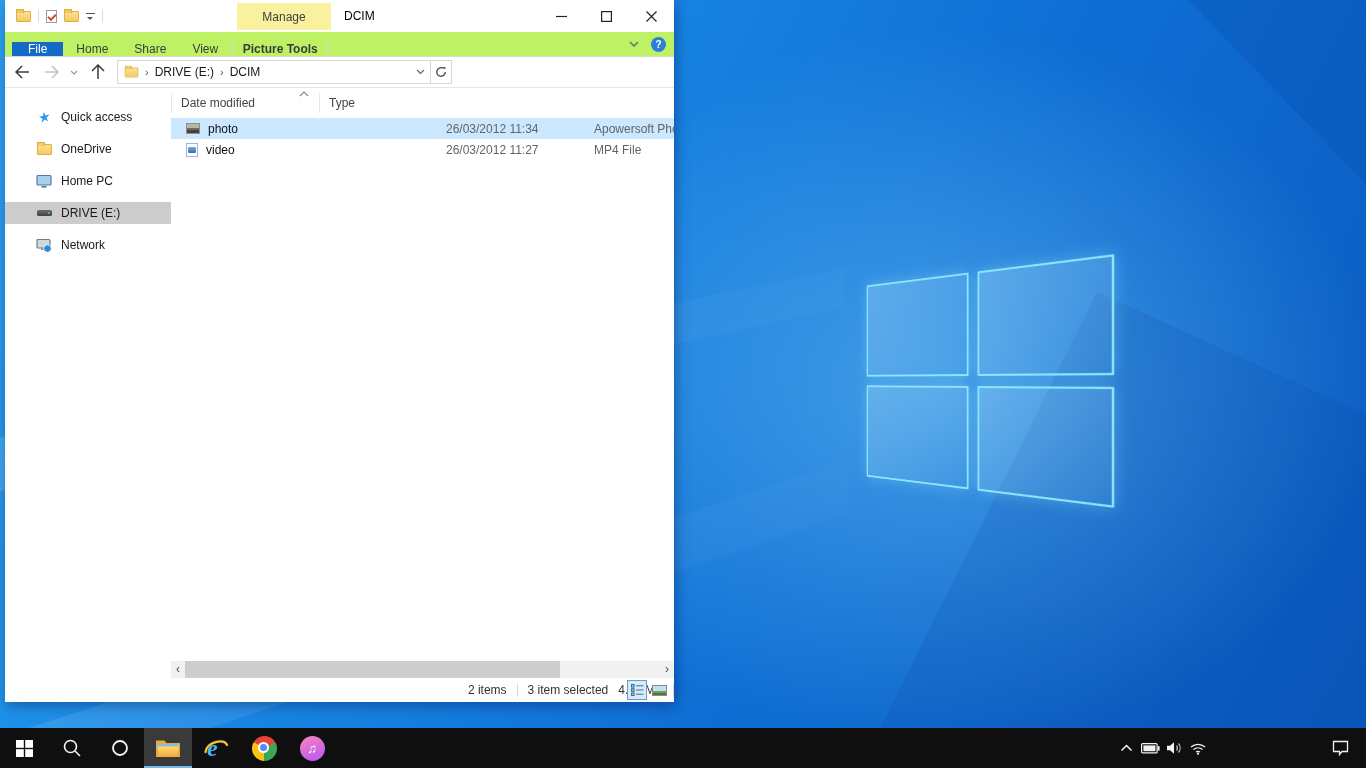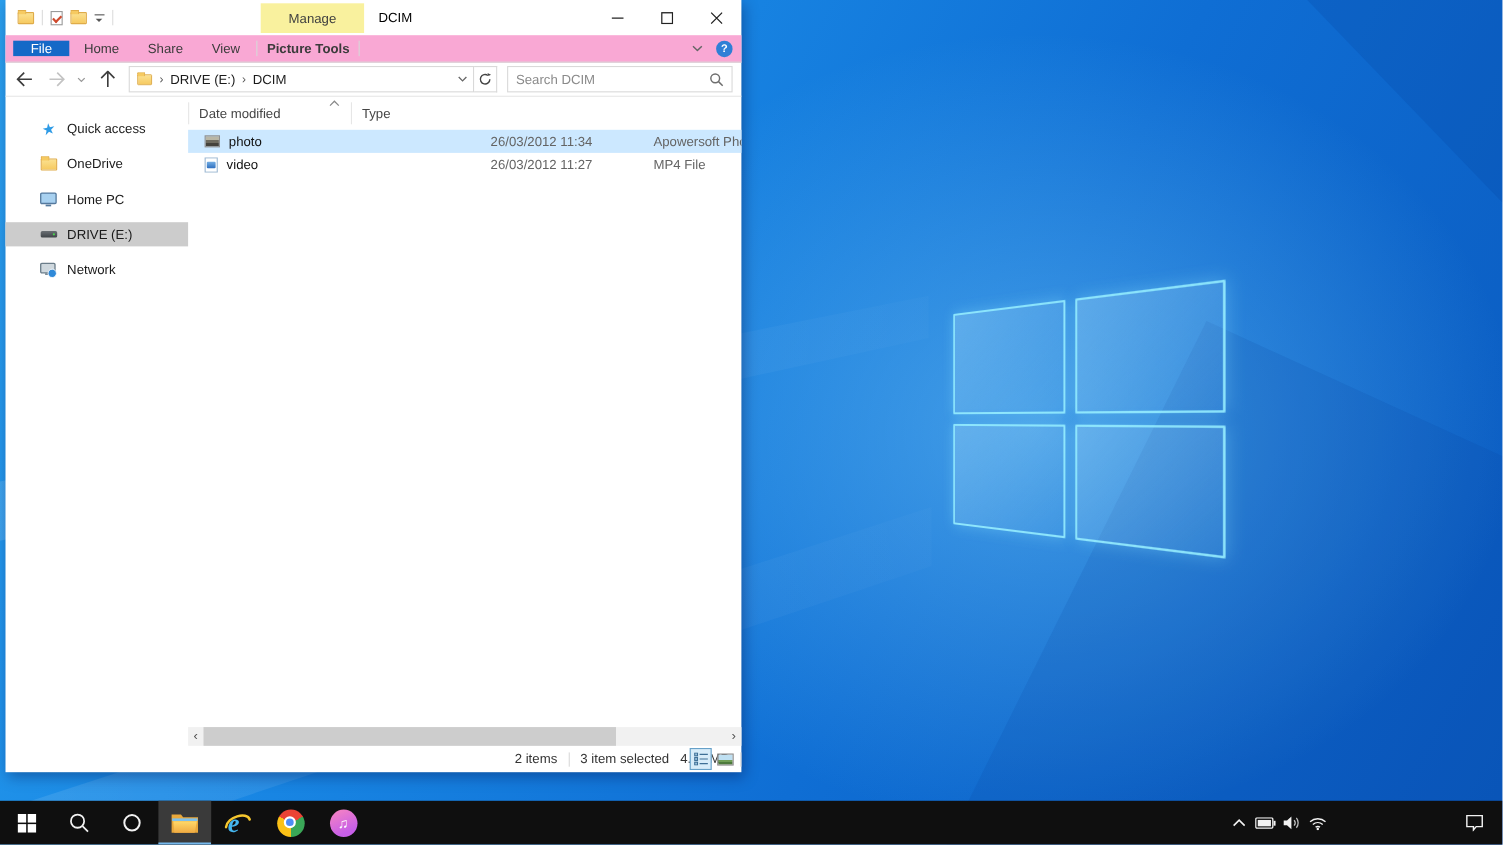--- a/index.html
+++ b/index.html
@@ -45,22 +45,22 @@
   .qat-drop { width:9px; height:8px; position:relative; border-top:1.5px solid #555; margin-top:2px; }
   .qat-drop::after { content:""; position:absolute; left:1px; top:2.5px; width:0; height:0;
     border:3.5px solid transparent; border-top-color:#555; }
   .ctx-group { position:absolute; left:232px; top:3px; width:94px; height:27px; background:#f9f19e;
     color:#3f3f3f; display:flex; align-items:center; justify-content:center; }
   .win-title { position:absolute; left:339px; top:0; height:32px; display:flex; align-items:center; color:#000; }
   .win-controls { position:absolute; right:0; top:0; display:flex; height:32px; }
   .win-btn { width:45px; height:32px; display:flex; align-items:center; justify-content:center; }
 
   
-  .tabs { height:25px; flex:0 0 25px; display:flex; align-items:center; border-bottom:1px solid #d8d8d8;
-    position:relative; background:#f9a8d4; color:#3b3b3b; }
+  .tabs { height:25px; flex:0 0 25px; display:flex; align-items:flex-end; border-bottom:1px solid #d8d8d8;
+    position:relative; background:#bef264; color:#3b3b3b; }
   .tab { display:flex; align-items:center; padding:0 13px; }
   .tab.file { background:#1569c7; color:#fff; padding:0 16px; margin-left:7px; }
   .tab.ptools { width:94px; justify-content:center; padding:0; margin-left:2px;
     border-left:1px solid #d8d8d8; border-right:1px solid #d8d8d8;font-weight:bold; }
   .tabs-right { position:absolute; right:8px; top:0; height:24px; display:flex; align-items:center; gap:12px; }
   .help-ico { width:15px; height:15px; border-radius:50%; background:#2f7fd6; color:#fff; font-size:10px;
     font-weight:bold; display:flex; align-items:center; justify-content:center; }
   .help-ico::after { content:"?"; }
 
   
@@ -234,27 +234,20 @@
         <svg width="9" height="6" viewBox="0 0 9 6">
             <path d="M1 1 L4.5 4.5 L8 1" fill="none" stroke="#666" stroke-width="1.2"></path>
           </svg>
       </div>
       <span class="refresh-btn">
         <svg width="12" height="12" viewBox="0 0 12 12">
           <path d="M10.3 6 A4.3 4.3 0 1 1 8.6 2.6" fill="none" stroke="#444" stroke-width="1.3"></path>
           <path d="M8.2 0.4 L9 3 L11.4 2" fill="#444"></path>
         </svg>
       </span>
-      <div class="search-box">
-        <input type="text" placeholder="Search DCIM" style="">
-        <svg width="13" height="13" viewBox="0 0 13 13">
-          <circle cx="5.2" cy="5.2" r="4" fill="none" stroke="#6d6d6d" stroke-width="1.3"></circle>
-          <line x1="8.2" y1="8.2" x2="12" y2="12" stroke="#6d6d6d" stroke-width="1.3"></line>
-        </svg>
-      </div>
     </div>
 
     <div class="body">
       <div class="sidebar">
         <div class="side-item">
           <span class="side-ico">
               <span class="star-ico"></span>
             </span>
           <span>Quick access</span>
         </div>

